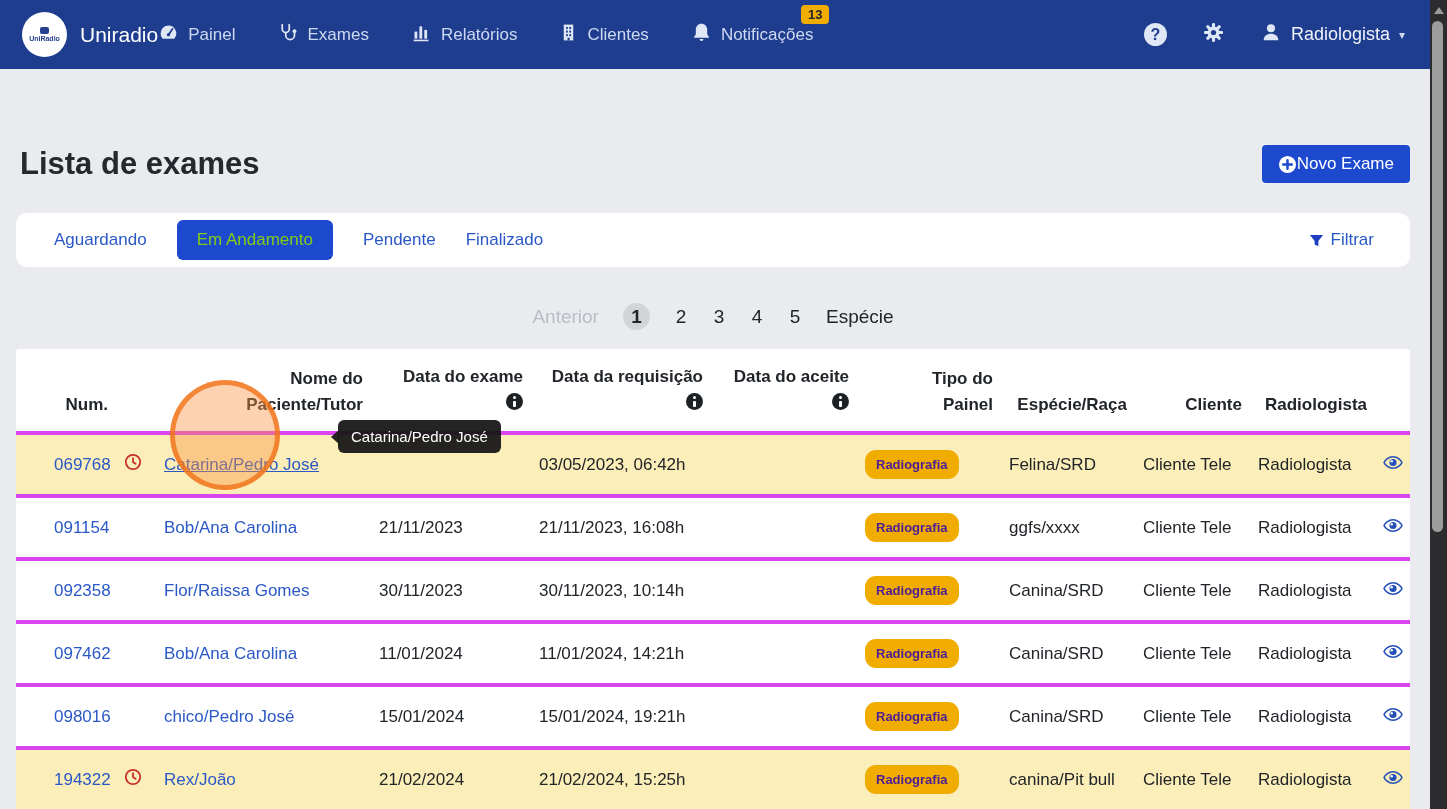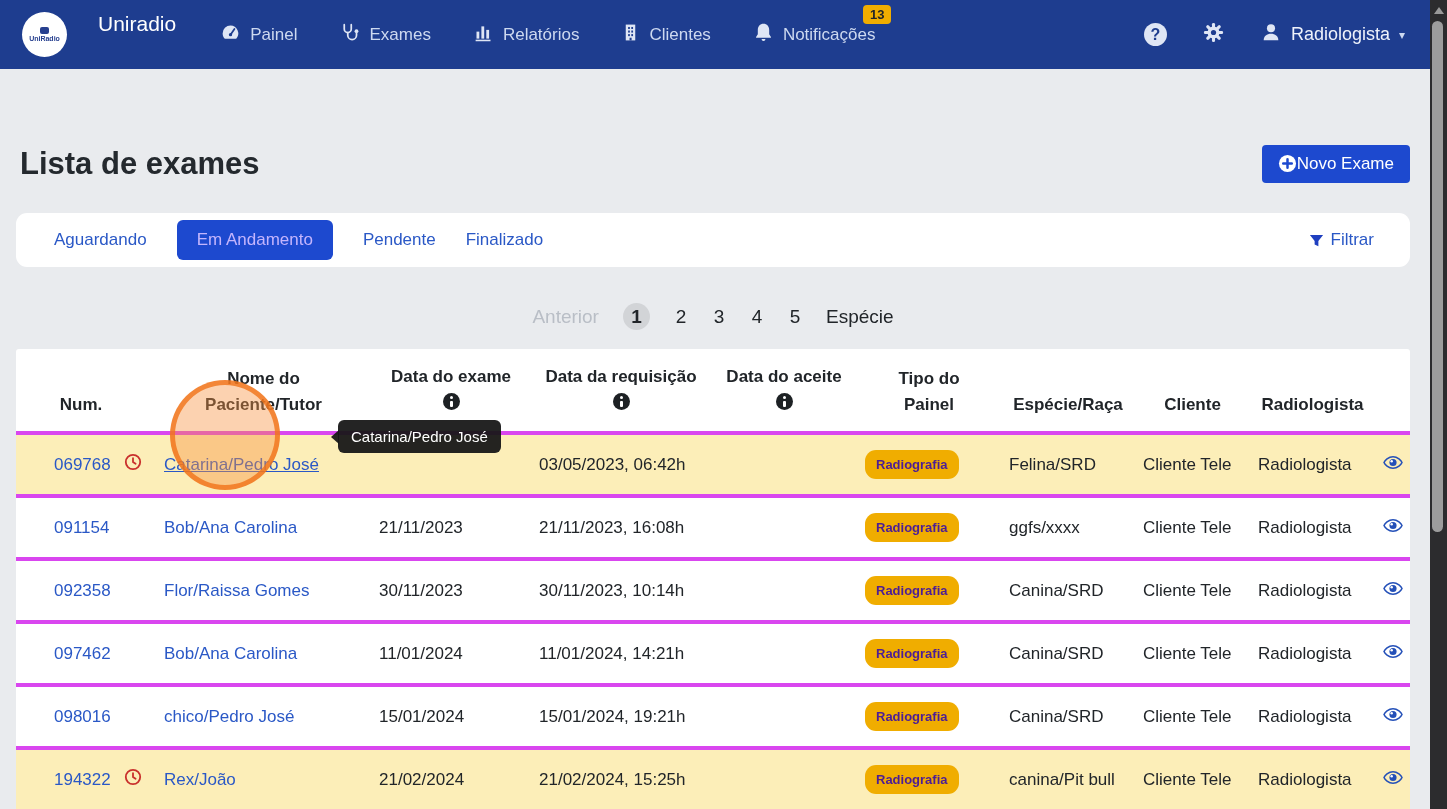--- a/index.html
+++ b/index.html
@@ -12,21 +12,21 @@
     color: #212529;
   }
 
   
   .navbar {
     height: 69px; background: #1e3d8f;
     display: flex; align-items: center;
     padding: 0 42px 0 22px;
     color: #cdd9f0;
   }
-  .brand { display: flex; align-items: flex-start; gap: 31px; margin-right: 44px; cursor: pointer; }
+  .brand { display: flex; align-items: center; gap: 13px; cursor: pointer; }
   .logo-circle {
     width: 45px; height: 45px; border-radius: 50%; background: #fff;
     display: flex; flex-direction: column; align-items: center; justify-content: center;
   }
   .logo-mark { width: 9px; height: 7px; background: #27408f; border-radius: 2px; margin-bottom: 1px; }
   .logo-text { font-size: 7px; font-weight: 700; color: #27408f; letter-spacing: 0; }
   .brand-name { color: #fff; font-size: 21px; }
   .nav-items { display: flex; align-items: center; gap: 42px; }
   .nav-item { display: flex; align-items: center; gap: 9px; font-size: 17px; color: #cdd9f0; cursor: pointer; position: relative; }
   .nav-item svg { flex: 0 0 auto; }
@@ -43,34 +43,34 @@
     display: flex; align-items: center; justify-content: center;
   }
   .user-menu { display: flex; align-items: center; gap: 9px; color: #eef2fb; font-size: 18px; cursor: pointer; }
   .caret { font-size: 12px; color: #cdd9f0; }
 
   
   .container { width: 1394px; margin: 0 0 0 16px; position: relative; }
   .page-head { display: flex; justify-content: space-between; align-items: center; padding-top: 76px; }
   .page-title { font-size: 31px; font-weight: 700; color: #24292e; padding-left: 4px; }
   .btn-primary {
-    display: flex; align-items: flex-start; 
+    display: flex; align-items: center; 
     background: #1d49cf; color: #fff; font-size: 17px;
     border: none; padding: 9px 16px; border-radius: 4px; cursor: pointer;
     font-family: inherit;
   }
 
   
   .tabs-card {
     margin-top: 30px; background: #fff; border-radius: 11px;
     height: 54px; display: flex; align-items: center;
     padding: 0 36px 0 38px; gap: 30px;
   }
   .tab { color: #2a58c6; font-size: 17px; cursor: pointer; padding: 10px 0; white-space: nowrap; }
-  .tab.active { background: #1d49cf; color: #c4b5fd; padding: 10px 20px; border-radius: 6px; }
+  .tab.active { background: #1d49cf; color: #84cc16; padding: 10px 20px; border-radius: 6px; }
   .filter-link { margin-left: auto; display: flex; align-items: center; gap: 7px; color: #2a58c6; font-size: 17px; cursor: pointer; }
 
   
   .pagination {
     margin-top: 36px; display: flex; justify-content: center; align-items: center;
     gap: 24px; font-size: 19px; color: #212529; height: 27px;
   }
   .pag-prev { color: #b9bec6; cursor: default; }
   .pag-next { cursor: pointer; }
   .pag-page { cursor: pointer; min-width: 14px; text-align: center; }
@@ -80,21 +80,21 @@
   }
 
   
   .table-card { margin-top: 19px; background: #fff; min-height: 477px; border-radius: 3px 3px 0 0; }
   table { width: 100%; border-collapse: collapse; table-layout: fixed; font-size: 17px; }
   col.c-num { width: 100px; } col.c-alert { width: 40px; } col.c-name { width: 215px; }
   col.c-exam { width: 160px; } col.c-req { width: 180px; } col.c-accept { width: 146px; }
   col.c-type { width: 144px; } col.c-species { width: 134px; } col.c-client { width: 115px; }
   col.c-radio { width: 125px; } col.c-eye { width: 35px; }
   thead th {
-    text-align: center; vertical-align: bottom; font-weight: 700;
+    text-align: right; vertical-align: bottom; font-weight: 700;
     padding: 15px 8px 13px 8px; line-height: 26px; color: #212529;
   }
   th:first-child, td:first-child { padding-left: 38px; margin-left: 34px; }
   .info-icon { width: 17px; height: 17px; border-radius: 50%; background: #1d2124; position: relative; display: inline-block; margin-top: 3px; cursor: pointer; }
   .info-icon::before { content: ""; position: absolute; left: 7px; top: 3px; width: 3px; height: 3px; background: #fff; border-radius: 50%; }
   .info-icon::after  { content: ""; position: absolute; left: 7px; top: 7.5px; width: 3px; height: 6px; background: #fff; border-radius: 1px; }
   tbody tr { border-top: 4px solid #d946ef; }
   tbody tr.hl { background: #fceeb8; }
   tbody td { padding: 15px 8px; vertical-align: middle; line-height: 21px; }
   a.cell-link { color: #2a58c6; text-decoration: none; cursor: pointer; }

